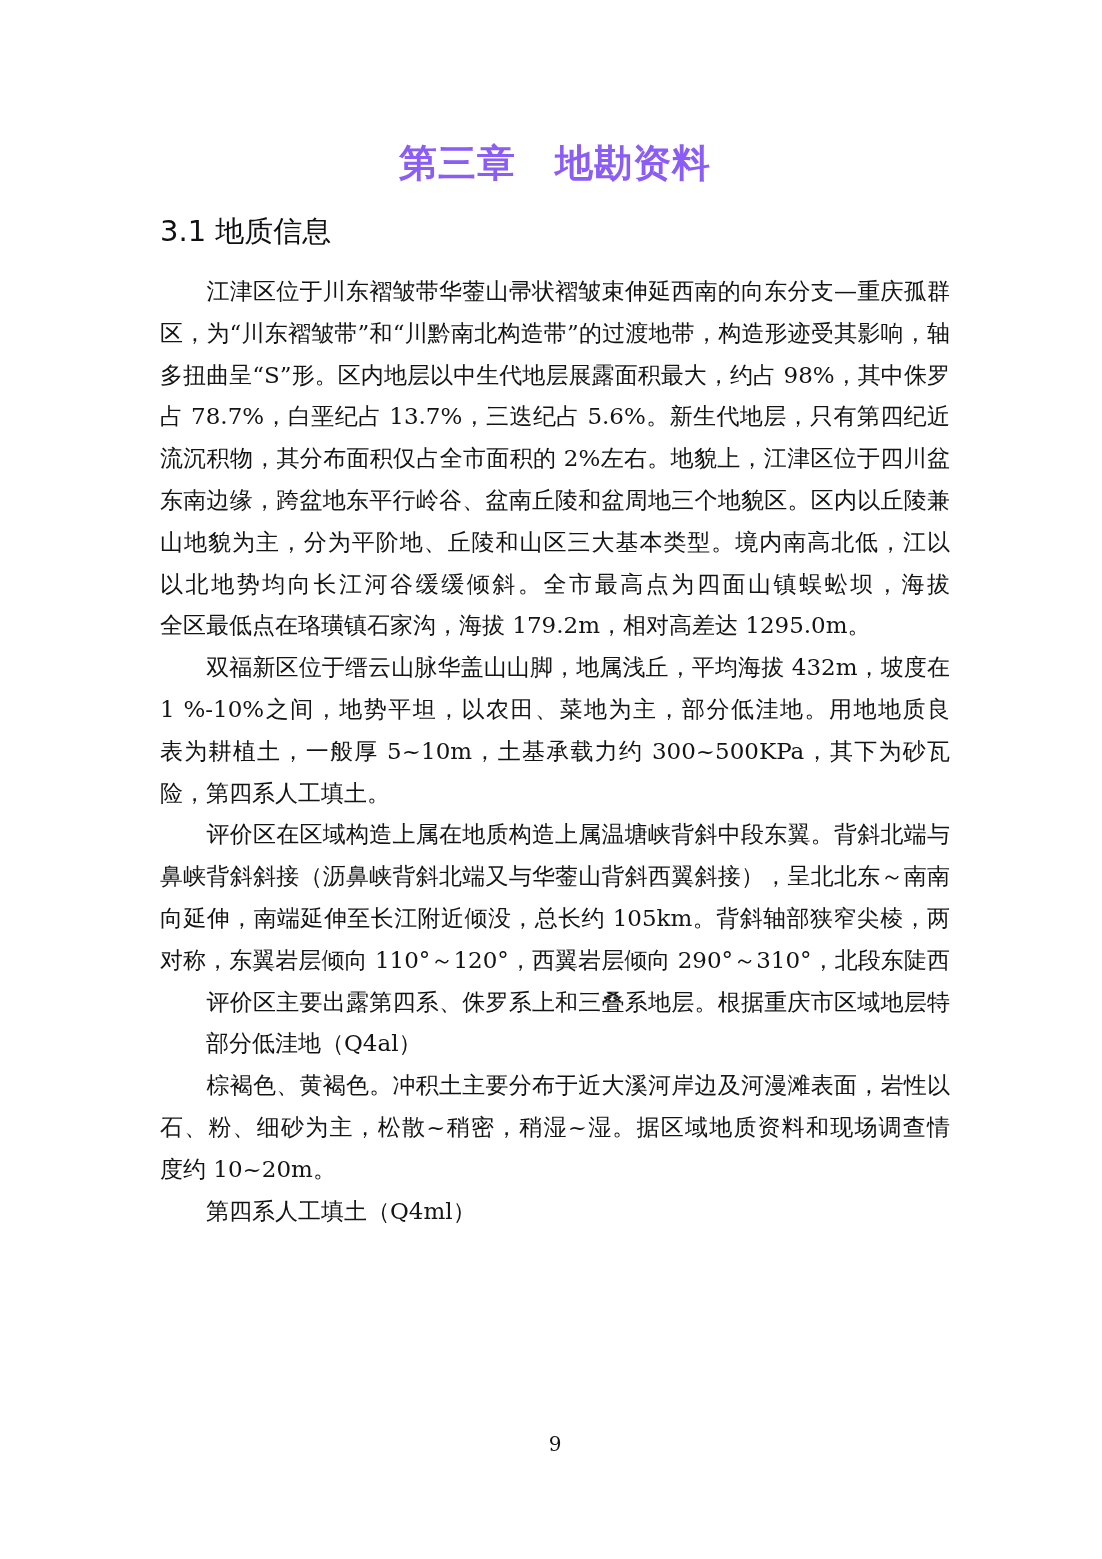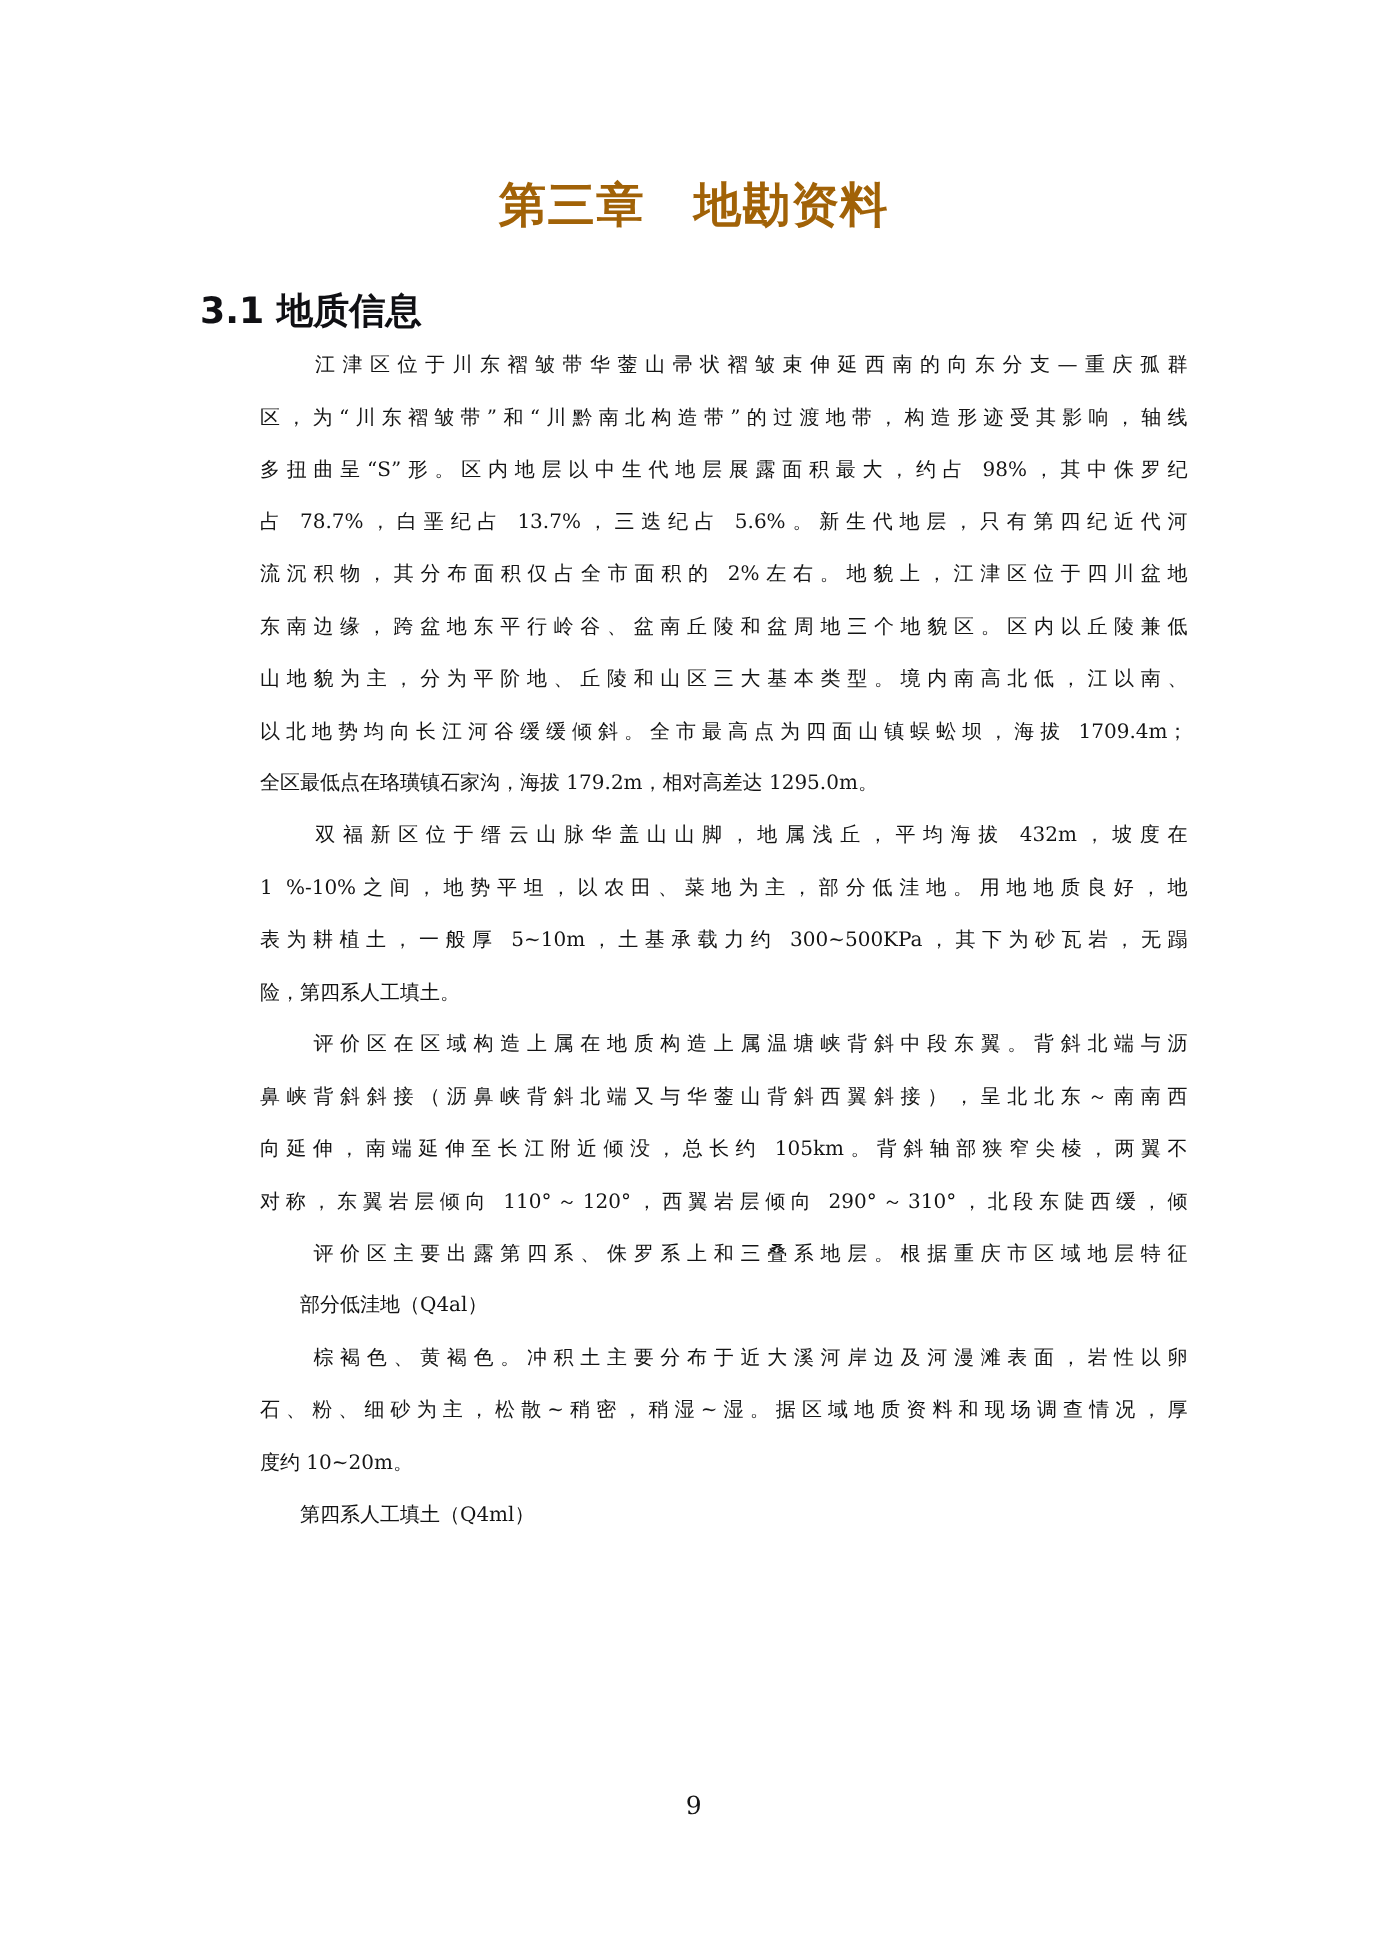--- a/index.html
+++ b/index.html
@@ -24,53 +24,52 @@
     position: absolute;
     top: 142px;
     left: 160px;
     width: 790px;
     margin: 0;
     text-align: center;
     font-size: 38px;
     line-height: 1.25;
     font-weight: 700;
     letter-spacing: 1px;
-    color: #a16207;
-    font-family: Liberation Serif, serif;
+    color: #8b5cf6;
+    font-family: Liberation Mono, monospace;
   }
   .section-heading {
     position: absolute;
-    top: 230px;
+    top: 213px;
     left: 160px;
     margin: 0;
     font-size: 29px;
     line-height: 1.3;
-    font-weight: 700;
+    font-weight: 400;
     color: #101014;
     font-family: "DejaVu Sans", "Liberation Sans", sans-serif;
   }
   .body-text {
     position: absolute;
     top: 271px;
     left: 160px;
     width: 790px;
   }
   .paragraph {
     margin: 0;
   }
   .line {
-    font-size: 16px;
+    font-size: 23px;
     line-height: 41.8px;
     height: 41.8px;
     overflow: hidden;
     text-align: justify;
     text-align-last: justify;
     text-justify: inter-character;
     white-space: normal;
-    margin-left: 48px;
   }
   .line.last {
     text-align-last: left;
   }
   .page-number {
     position: absolute;
     top: 1430px;
     left: 160px;
     width: 790px;
     text-align: center;

